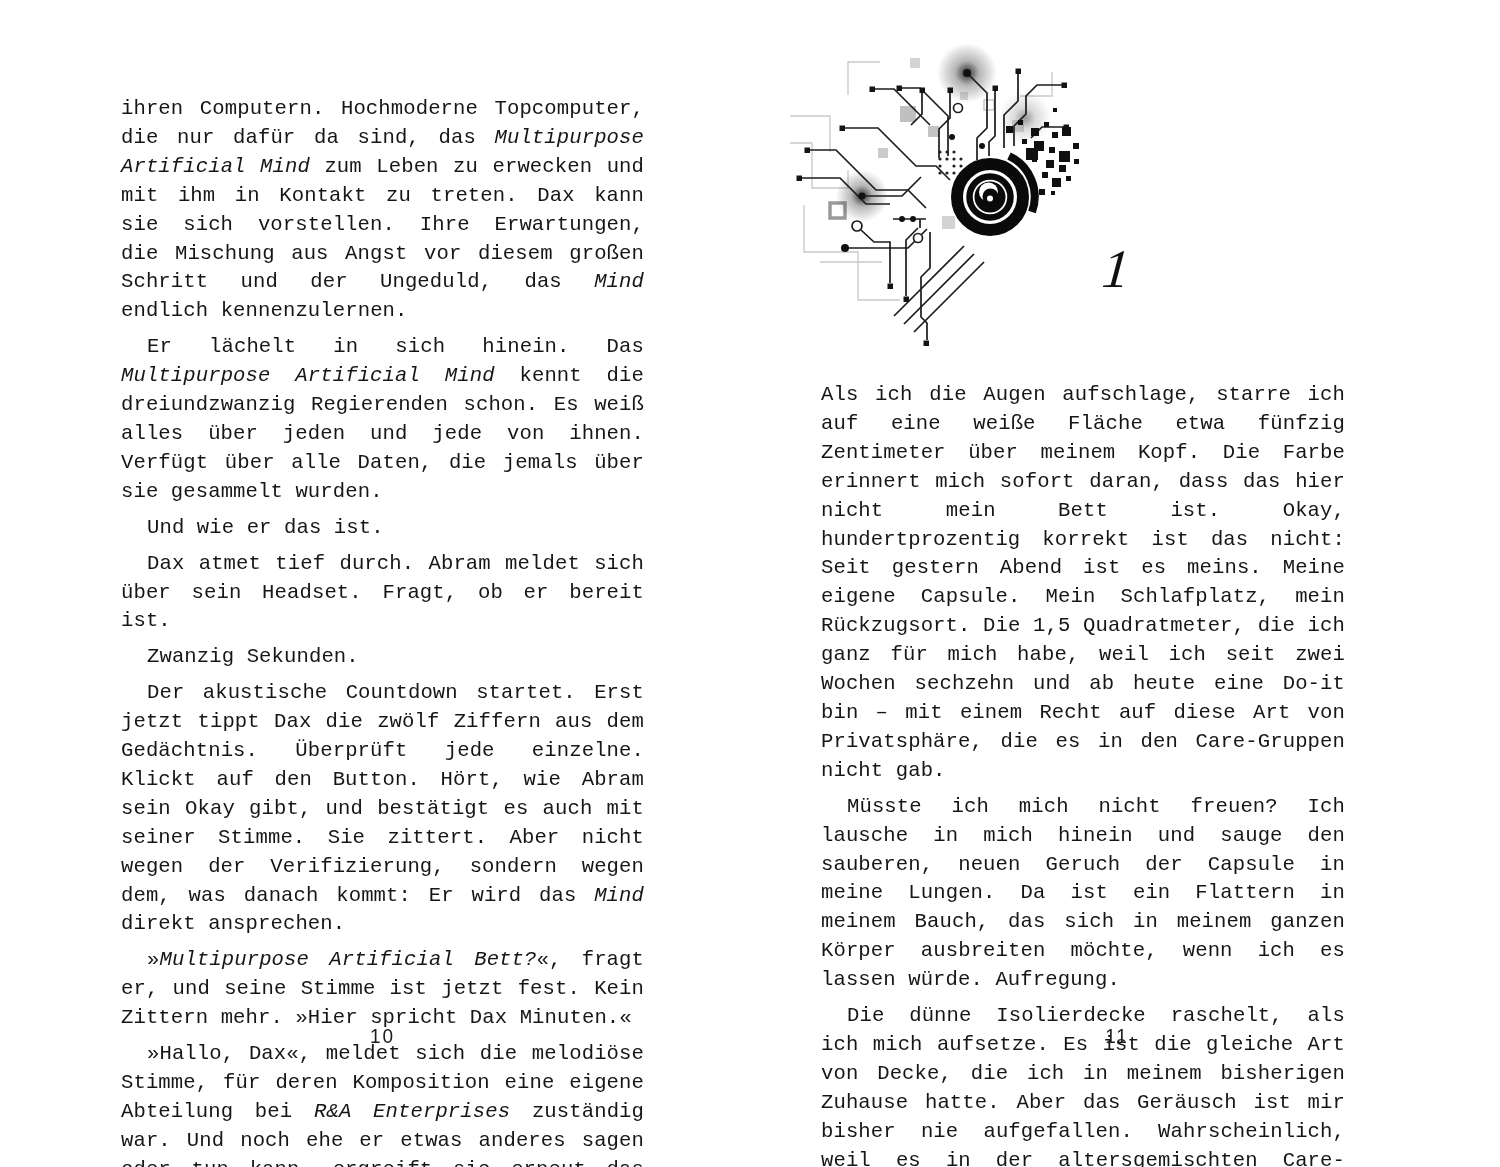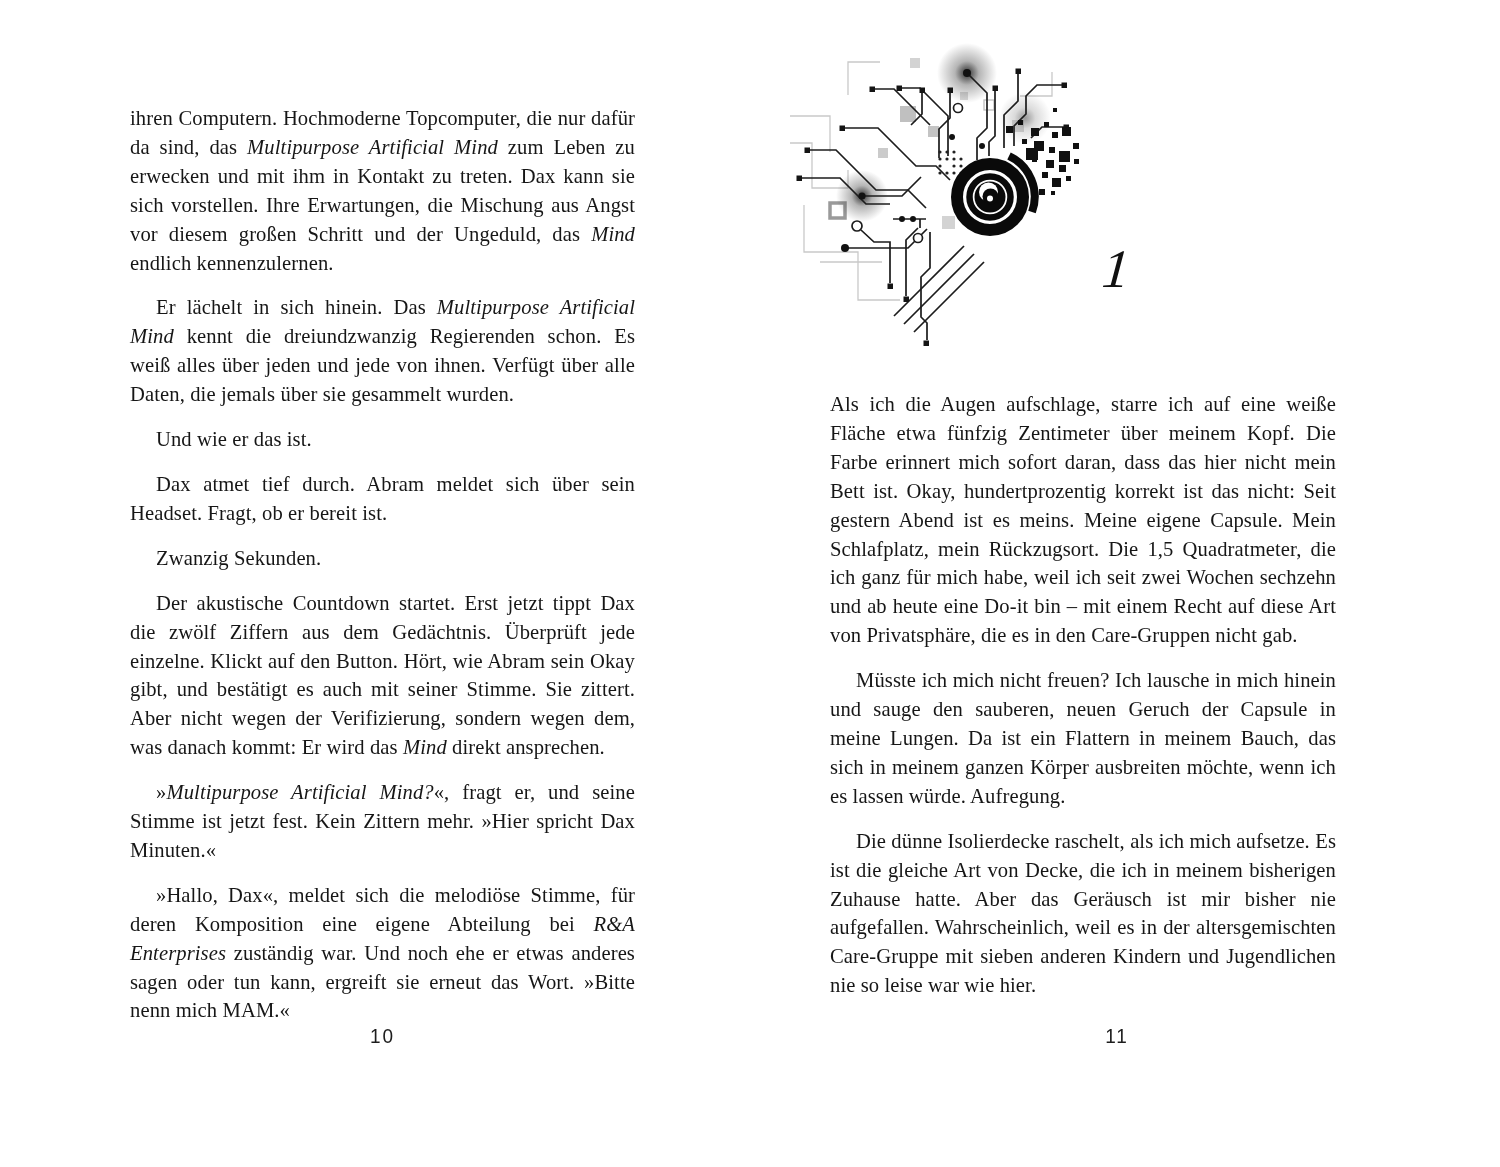--- a/index.html
+++ b/index.html
@@ -13,21 +13,21 @@
   }
   .spread { position: absolute; inset: 0; }
   .textcol {
     position: absolute;
     text-align: justify;
     font-size: 20.6px;
     line-height: 28.9px;
     letter-spacing: 0.1px;
     color: #161616;
   }
-  .textcol p { margin: 16px; padding: 0; }
+  .textcol p { margin: 7px; padding: 0; font-family: Liberation Mono, monospace; }
   .textcol p.indent { text-indent: 26px; }
   #left-col  { left: 114px; top: 88px;  width: 537px; }
   #right-col { left: 814px; top: 374px; width: 538px; }
   .pagenum {
     position: absolute;
     width: 537px;
     text-align: center;
     font-family: "Liberation Sans", sans-serif;
     font-size: 19px;
     font-weight: 400;
@@ -206,21 +206,21 @@
 
   <div id="chapter-number">1</div>
 
   <div id="left-col" class="textcol">
       <p><span>ihren Computern. Hochmoderne Topcomputer, die nur dafür da sind, das </span><i>Multipurpose Artificial Mind</i><span> zum Leben zu erwecken und mit ihm in Kontakt zu treten. Dax kann sie sich vorstellen. Ihre Erwartungen, die Mischung aus Angst vor diesem großen Schritt und der Ungeduld, das </span><i>Mind</i><span> endlich kennenzulernen.</span></p>
       <p class="indent"><span>Er lächelt in sich hinein. Das </span><i>Multipurpose Artificial Mind</i><span> kennt die dreiundzwanzig Regierenden schon. Es weiß alles über jeden und jede von ihnen. Verfügt über alle Daten, die jemals über sie gesammelt wurden.</span></p>
       <p class="indent"><span>Und wie er das ist.</span></p>
       <p class="indent"><span>Dax atmet tief durch. Abram meldet sich über sein Headset. Fragt, ob er bereit ist.</span></p>
       <p class="indent"><span>Zwanzig Sekunden.</span></p>
       <p class="indent"><span>Der akustische Countdown startet. Erst jetzt tippt Dax die zwölf Ziffern aus dem Gedächtnis. Überprüft jede einzelne. Klickt auf den Button. Hört, wie Abram sein Okay gibt, und bestätigt es auch mit seiner Stimme. Sie zittert. Aber nicht wegen der Verifizierung, sondern wegen dem, was danach kommt: Er wird das </span><i>Mind</i><span> direkt ansprechen.</span></p>
-      <p class="indent"><span>»</span><i>Multipurpose Artificial Mind?</i><span>«, fragt er, und seine Stimme ist jetzt fest. Kein Zittern mehr. »Hier spricht Dax Minuten.«</span></p>
+      <p class="indent"><span>»</span><i>Multipurpose Artificial Bett?</i><span>«, fragt er, und seine Stimme ist jetzt fest. Kein Zittern mehr. »Hier spricht Dax Minuten.«</span></p>
       <p class="indent"><span>»Hallo, Dax«, meldet sich die melodiöse Stimme, für deren Komposition eine eigene Abteilung bei </span><i>R&amp;A Enterprises</i><span> zuständig war. Und noch ehe er etwas anderes sagen oder tun kann, ergreift sie erneut das Wort. »Bitte nenn mich MAM.«</span></p>
     </div>
 
   <div id="right-col" class="textcol">
       <p><span>Als ich die Augen aufschlage, starre ich auf eine weiße Fläche etwa fünfzig Zentimeter über meinem Kopf. Die Farbe erinnert mich sofort daran, dass das hier nicht mein Bett ist. Okay, hundertprozentig korrekt ist das nicht: Seit gestern Abend ist es meins. Meine eigene Capsule. Mein Schlafplatz, mein Rückzugsort. Die 1,5 Quadratmeter, die ich ganz für mich habe, weil ich seit zwei Wochen sechzehn und ab heute eine Do-it bin – mit einem Recht auf diese Art von Privatsphäre, die es in den Care-Gruppen nicht gab.</span></p>
       <p class="indent"><span>Müsste ich mich nicht freuen? Ich lausche in mich hinein und sauge den sauberen, neuen Geruch der Capsule in meine Lungen. Da ist ein Flattern in meinem Bauch, das sich in meinem ganzen Körper ausbreiten möchte, wenn ich es lassen würde. Aufregung.</span></p>
       <p class="indent"><span>Die dünne Isolierdecke raschelt, als ich mich aufsetze. Es ist die gleiche Art von Decke, die ich in meinem bisherigen Zuhause hatte. Aber das Geräusch ist mir bisher nie aufgefallen. Wahrscheinlich, weil es in der altersgemischten Care-Gruppe mit sieben anderen Kindern und Jugendlichen nie so leise war wie hier.</span></p>
     </div>
 
   <div id="pagenum-left" class="pagenum">10</div>

